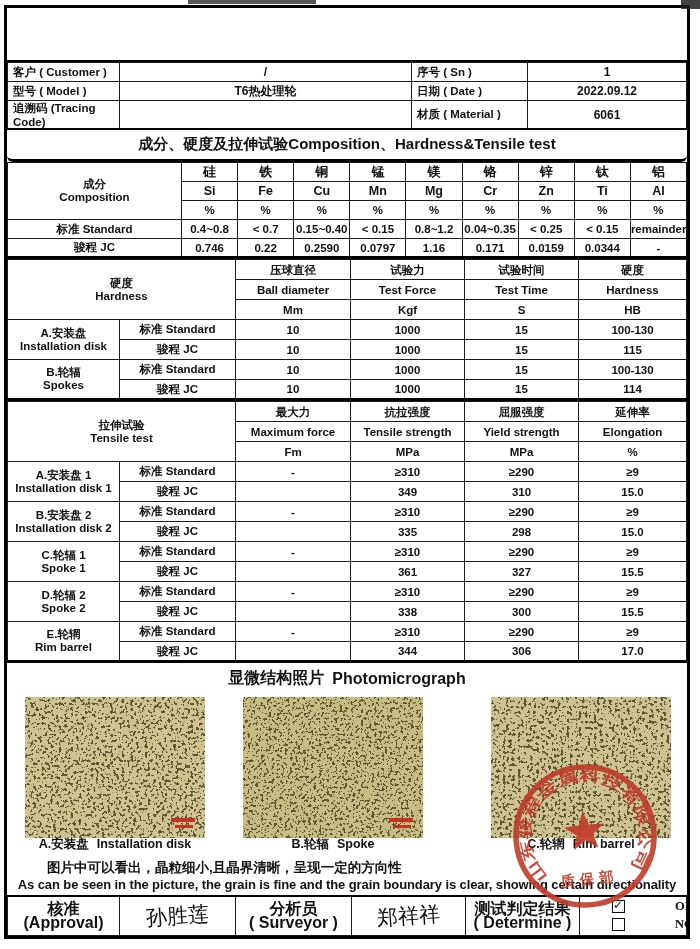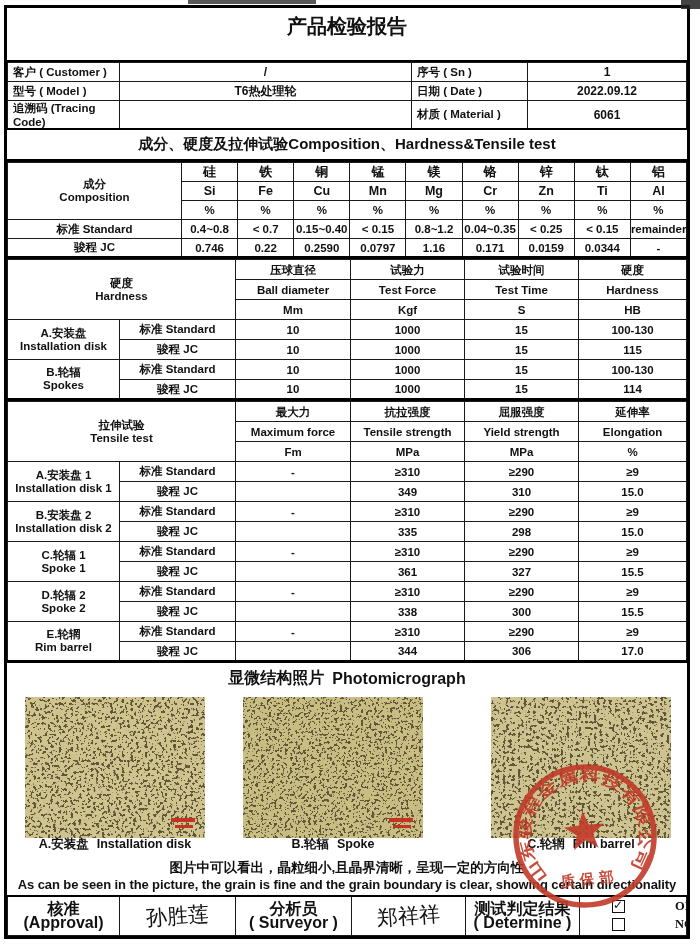--- a/index.html
+++ b/index.html
@@ -15,21 +15,21 @@
   table.t{border-collapse:collapse;table-layout:fixed;width:100%;}
   table.t td{border:1px solid #1a1a1a;font-weight:bold;font-size:11.5px;text-align:center;
              padding:0;overflow:hidden;vertical-align:middle;}
   table.info{border-bottom:2px solid #000;}
   table.info tr{height:19px;}
   table.info td.lbl{text-align:left;padding-left:5px;font-size:11.5px;}
   table.info td.val{font-size:12px;}
   .val-slash{font-size:15px;}
   .val-model{font-size:14px;}
   .section-head{height:31px;display:flex;align-items:center;justify-content:center;
-                font-size:15px;font-weight:bold;border-bottom:3px solid #000;}
+                font-size:15px;font-weight:bold;border-bottom:3px solid #000;border-radius:6px;}
   table.comp tr{height:19px;}
   table.comp{border-bottom:3px solid #000;}
   table.comp td.el-zh{font-size:13px;}
   table.comp td.el-sym{font-size:12.5px;}
   table.hard tr,table.tens tr{height:20px;}
   table.hard{border-bottom:3px solid #000;}
   table.tens{border-bottom:3px solid #000;}
   td.big-label{font-size:13px;}
   .two-line div{line-height:13px;}
   .hdr-zh{font-size:12.5px;line-height:14px;}
@@ -37,21 +37,21 @@
   .grp div{line-height:13px;font-size:11.5px;}
   
   .micro-head{height:34px;display:flex;align-items:center;justify-content:center;gap:8px;
               font-size:16px;font-weight:bold;}
   .micro-row{position:relative;height:146px;}
   .fig{position:absolute;top:2px;width:180px;height:141px;}
   .fig svg{display:block;width:180px;height:141px;}
   .cap-row{position:relative;height:22px;margin-top:6px;font-size:12.5px;font-weight:bold;}
   .cap{position:absolute;top:0;width:220px;text-align:center;white-space:nowrap;}
   .cap span{margin:0 4px;}
-  .note-zh{text-align:center;font-size:13.5px;font-weight:bold;height:18px;margin-top:2px;}
+  .note-zh{font-size:13.5px;font-weight:bold;height:18px;margin-top:2px;padding-left:40px;}
   .note-en{text-align:center;font-size:13px;font-weight:bold;height:19px;letter-spacing:-0.1px;}
   
   table.foot{margin-top:auto;border-top:2px solid #000;}
   table.foot tr{height:40px;}
   .stack div{line-height:14px;font-size:16px;}
   .sig{font-size:21px;font-weight:normal;display:inline-block;transform:rotate(-4deg);
        font-family:"DejaVu Sans",sans-serif;}
   .cbcol{display:flex;flex-direction:column;align-items:flex-start;gap:3px;padding-left:32px;}
   .cbrow{display:flex;align-items:center;gap:8px;cursor:pointer;}
   .cb{width:11px;height:11px;border:1.6px solid #111;display:inline-block;position:relative;}
@@ -68,21 +68,20 @@
 <body>
 
 <div class="page">
 
   <div class="artifact a1"></div>
   <div class="artifact a2"></div>
 
   <div class="frame">
 
     <div class="title-block">
-      <div class="title-zh">产品检验报告</div>
     </div>
 
     <table class="t info">
       <colgroup>
           <col style="width:112px">
           <col style="width:292px">
           <col style="width:116px">
           <col>
         </colgroup>
       <tbody>

